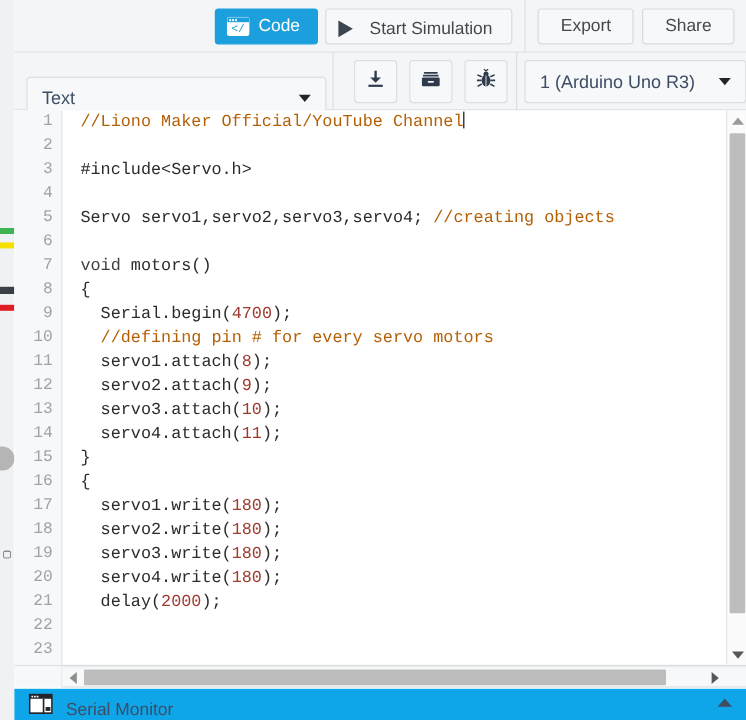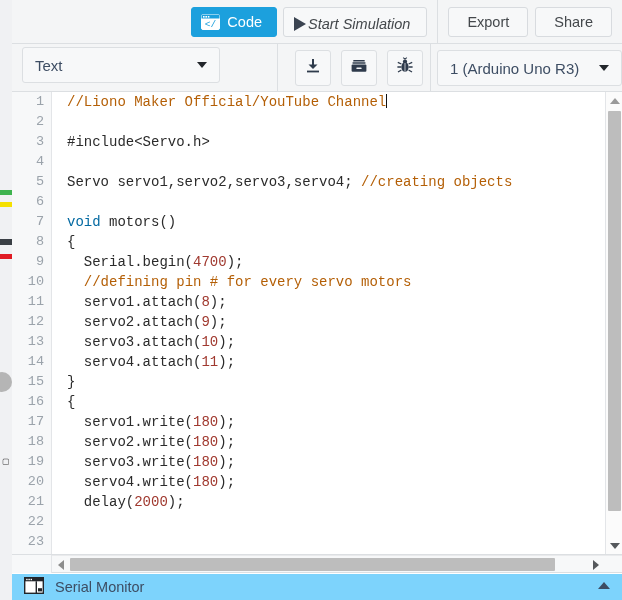--- a/index.html
+++ b/index.html
@@ -20,38 +20,38 @@
   
   .topbar{position:absolute;left:12px;top:0;right:0;height:44px;background:#f4f5f6;
           border-bottom:1px solid #dcdfe2;box-sizing:border-box;}
   .tb-inner{position:absolute;right:0;top:0;height:44px;display:flex;align-items:center;gap:0;}
   .btn{
     box-sizing:border-box;height:30px;display:flex;align-items:center;justify-content:center;
     border:1px solid #d8dbdf;border-radius:3px;background:#f7f8f9;color:#44484c;
     font-size:14.5px;cursor:pointer;white-space:nowrap;
   }
   .btn.primary{background:#1ca0dd;border-color:#1ca0dd;color:#fff;padding:0 14px 0 9px;gap:7px;}
-  .btn.sim{padding:4px 16px 0 10px;gap:2px;font-style:italic;}
+  .btn.sim{padding:4px 16px 0 10px;gap:14px;}
   .btn.plain{padding:0 18px;}
   .sep-v{width:1px;height:44px;background:#dcdfe2;margin:0 10px;}
   .code-glyph{display:block;width:19px;height:16px;}
   .play-tri{width:0;height:0;border-left:12px solid #3b4451;border-top:7.5px solid transparent;border-bottom:7.5px solid transparent;}
 
   
   .toolbar2{position:absolute;left:12px;top:44px;right:0;height:48px;background:#f4f5f6;
             border-bottom:1px solid #dcdfe2;box-sizing:border-box;}
   .dd{
     position:absolute;box-sizing:border-box;height:36px;background:#f7f8f9;
     border:1px solid #dcdfe2;border-radius:3px;display:flex;align-items:center;
     padding:0 12px;cursor:pointer;color:#3d4d63;font-size:15px;
   }
   .dd .lbl{flex:1;}
   .caret{width:0;height:0;border-left:5px solid transparent;border-right:5px solid transparent;
          border-top:6px solid #22262b;margin-left:10px;}
-  .dd-mode{left:10px;top:3px;width:198px;gap:17px;}
+  .dd-mode{left:10px;top:20px;width:250px;gap:17px;}
   .dd-board{left:425px;top:6px;width:185px;}
   .divider2{position:absolute;left:265px;top:0;width:1px;height:48px;background:#dcdfe2;}
   .divider3{position:absolute;left:418px;top:0;width:1px;height:48px;background:#dcdfe2;}
   .iconbtn{position:absolute;top:6px;width:36px;height:36px;box-sizing:border-box;
            background:#f7f8f9;border:1px solid #dcdfe2;border-radius:3px;
            display:flex;align-items:center;justify-content:center;cursor:pointer;}
   .ib1{left:283px;} .ib2{left:329px;} .ib3{left:375px;}
 
   
   .editor{position:absolute;left:12px;top:92px;right:0;height:463px;background:#fff;
@@ -61,42 +61,42 @@
   .gutter .ln{
     text-align:right;padding-right:7px;color:#9ba3ab;
     font-family:"Liberation Mono",monospace;font-size:13.5px;line-height:20px;height:20px;
   }
   .codearea{position:absolute;left:41px;top:0;right:18px;bottom:0;overflow:hidden;padding-left:14px;}
   .cline{
     font-family:"Liberation Mono",monospace;font-size:14px;line-height:20px;height:20px;
     white-space:pre;color:#2b2b2b;
   }
   .cm{color:#b45f06;}       
-  .kw{color:#0369a1;}       
+  .kw{color:#404040;}       
   .num{color:#a0392f;}      
   .cursor{display:inline-block;width:1px;height:14px;background:#111;vertical-align:-2px;}
 
   
   .vsb{position:absolute;right:0;top:0;width:17px;height:100%;background:#fbfbfb;border-left:1px solid #e3e5e8;box-sizing:border-box;}
   .vsb .arw{width:17px;height:17px;display:flex;align-items:center;justify-content:center;cursor:pointer;}
   .vsb .thumb{position:absolute;left:2px;top:19px;width:13px;height:400px;background:#bdbdbd;border-radius:1px;cursor:pointer;}
   .tri-up{width:0;height:0;border-left:5px solid transparent;border-right:5px solid transparent;border-bottom:6px solid #9a9a9a;}
   .tri-dn{width:0;height:0;border-left:5px solid transparent;border-right:5px solid transparent;border-top:6px solid #55585c;}
   .tri-lf{width:0;height:0;border-top:5px solid transparent;border-bottom:5px solid transparent;border-right:6px solid #8d8d8d;}
   .tri-rt{width:0;height:0;border-top:5px solid transparent;border-bottom:5px solid transparent;border-left:6px solid #55585c;}
 
   .hsb{position:absolute;left:52px;top:555px;right:0;height:18px;background:#f7f8f9;
        border-top:1px solid #e9eaec;border-bottom:1px solid #dcdfe2;box-sizing:border-box;}
   .hsb .arw{position:absolute;top:0;width:17px;height:17px;display:flex;align-items:center;justify-content:center;cursor:pointer;}
   .hsb .thumb{position:absolute;left:18px;top:2px;width:485px;height:13px;background:#bdbdbd;border-radius:1px;cursor:pointer;}
   .gut-pad{position:absolute;left:12px;top:555px;width:40px;height:18px;background:#f7f8f9;border-right:1px solid #e3e5e8;box-sizing:border-box;}
 
   
-  .serialbar{position:absolute;left:12px;top:574px;right:0;height:26px;background:#7dd3fc;
-             display:flex;align-items:center;padding-left:12px;cursor:pointer;box-sizing:border-box;}
+  .serialbar{position:absolute;left:12px;top:574px;right:0;height:26px;background:#0ea5e9;
+             display:flex;align-items:flex-end;padding-left:12px;cursor:pointer;box-sizing:border-box;}
   .sm-label{margin-left:11px;color:#3d4d63;font-size:14.5px;}
   .sm-chev{position:absolute;right:12px;top:8px;width:0;height:0;
            border-left:6px solid transparent;border-right:6px solid transparent;border-bottom:7px solid #3d4d63;}
 </style>
 </head>
 <body>
 
 <div id="app">
 
   <div class="canvas-strip">

